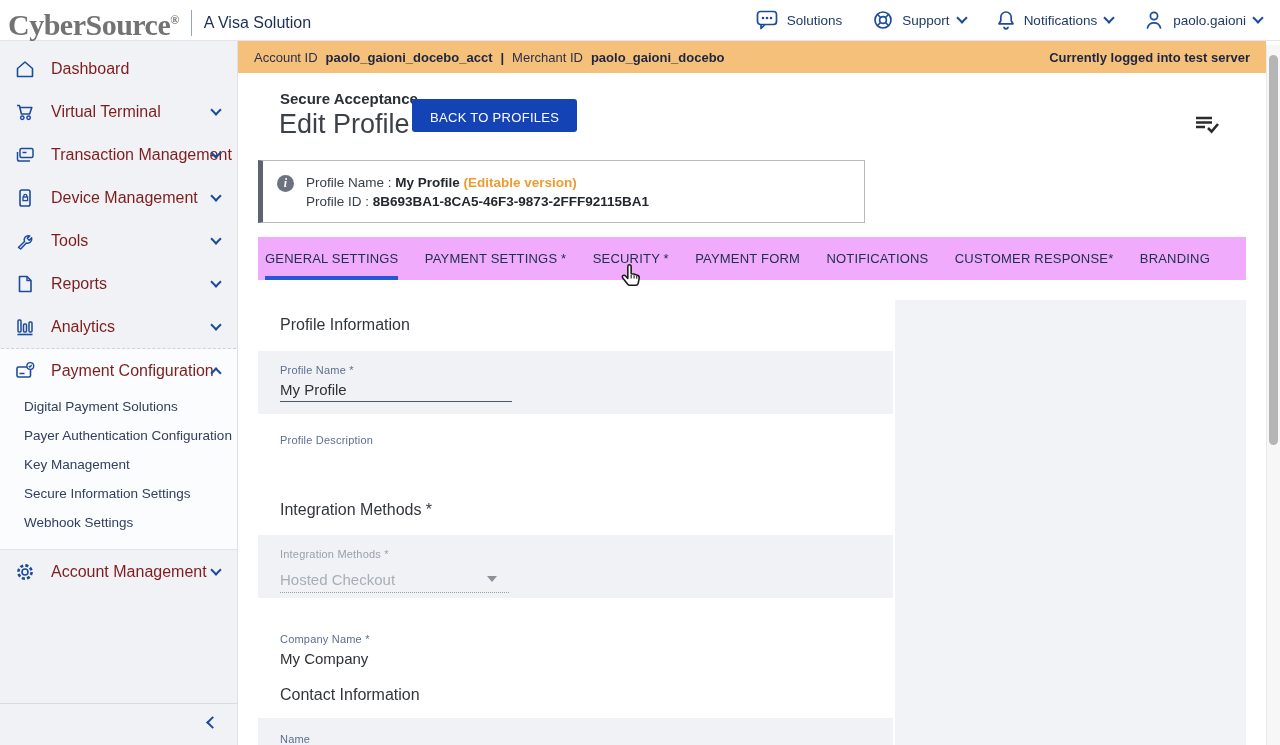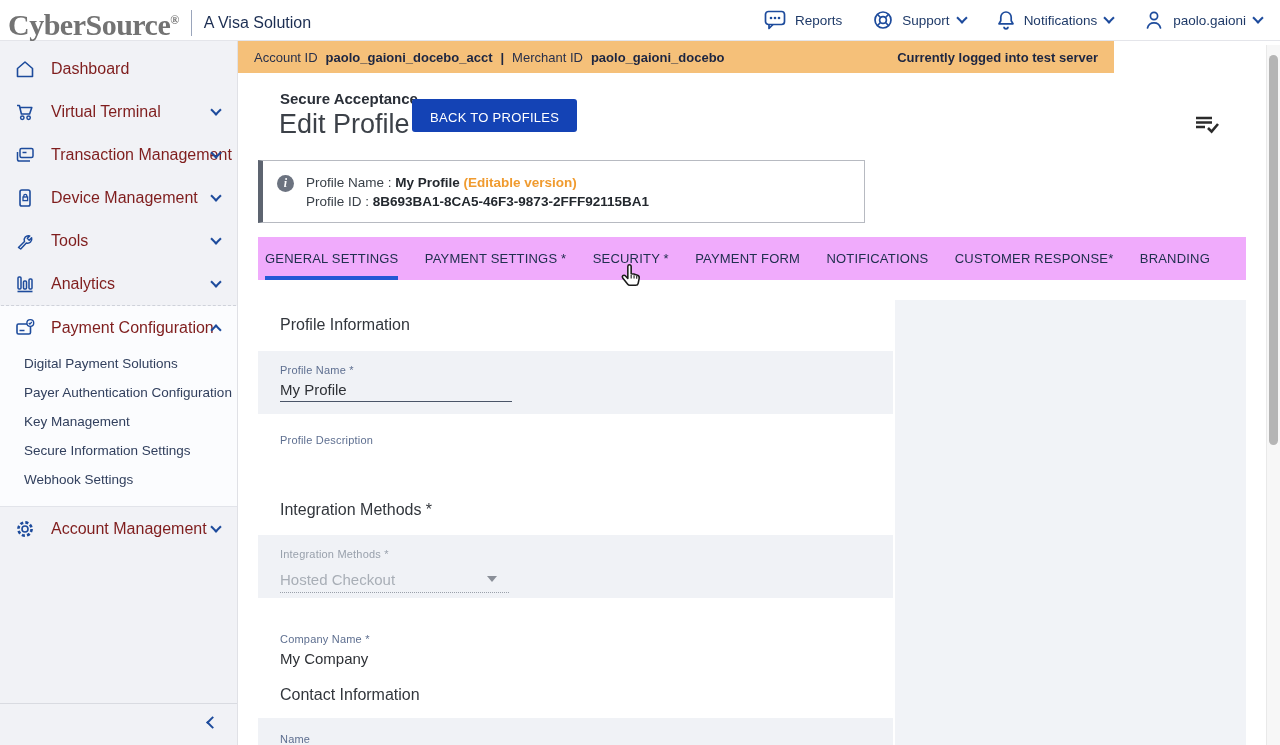--- a/index.html
+++ b/index.html
@@ -18,21 +18,21 @@
   .tagline { font-size:16px; color:#1c2e52; }
   .header-right { position:absolute; right:18px; top:0; height:40px;
                   display:flex; align-items:center; gap:30px; }
   .h-item { display:flex; align-items:center; gap:8px; font-size:13.5px; color:#1f3a68; cursor:pointer; }
   .chev { width:8px; height:8px; border-right:2px solid #1d4b9c; border-bottom:2px solid #1d4b9c;
           transform:rotate(45deg); margin-top:-4px; }
   .chev-up { transform:rotate(-135deg); margin-top:4px; }
   .chev-left { transform:rotate(135deg); }
 
   
-  .context-bar { position:absolute; left:238px; top:41px; width:876px; height:32px;
+  .context-bar { position:absolute; left:238px; top:41px; width:1028px; height:32px;
                  background:#f5c079; display:flex; align-items:center;
                  padding:0 16px; font-size:13px; color:#28304b; z-index:20; }
   .context-bar b { color:#1c2541; }
   .context-left { display:flex; gap:8px; align-items:center; }
   .context-right { margin-left:auto; font-weight:bold; color:#1c2541; }
 
   
   .sidebar { position:absolute; left:0; top:41px; width:238px; height:704px;
              background:#f1f2f6; border-right:1px solid #e0e1e6; z-index:25;
              display:flex; flex-direction:column; }
@@ -126,21 +126,21 @@
     <div class="h-item">
       <span>
         <svg width="24" height="22" viewBox="0 0 24 22">
             <rect x="2.5" y="2.5" width="19" height="13" rx="3" fill="none" stroke="#1d4b9c" stroke-width="1.7"></rect>
             <path d="M6 15.5 v4 l4-4" fill="none" stroke="#1d4b9c" stroke-width="1.7" stroke-linejoin="round"></path>
             <circle cx="8" cy="9" r="1.3" fill="#1d4b9c"></circle>
             <circle cx="12" cy="9" r="1.3" fill="#1d4b9c"></circle>
             <circle cx="16" cy="9" r="1.3" fill="#1d4b9c"></circle>
           </svg>
       </span>
-      <span>Reports</span>
+      <span>Solutions</span>
     </div>
     <div class="h-item">
       <span>
         <svg width="22" height="22" viewBox="0 0 22 22">
             <circle cx="11" cy="11" r="8" fill="none" stroke="#1d4b9c" stroke-width="1.7"></circle>
             <circle cx="11" cy="11" r="3.4" fill="none" stroke="#1d4b9c" stroke-width="1.7"></circle>
             <path d="M5.3 5.3 l3.3 3.3 M16.7 5.3 l-3.3 3.3 M5.3 16.7 l3.3-3.3 M16.7 16.7 l-3.3-3.3" stroke="#1d4b9c" stroke-width="1.5"></path>
           </svg>
       </span>
       <span>Support</span>
@@ -223,20 +223,30 @@
       <span class="lbl">Device Management</span>
       <span class="chev"></span>
     </div>
     <div class="side-item">
       <span class="icon22">
         <svg width="22" height="22" viewBox="0 0 22 22">
             <path d="M4.5 17.5 l6-6 a4.2 4.2 0 0 1 5.2-5.6 l-2.4 2.4 1.9 1.9 2.4-2.4 a4.2 4.2 0 0 1-5.3 5.2 l-5.6 6 z" fill="none" stroke="#1d4b9c" stroke-width="1.5" stroke-linejoin="round"></path>
           </svg>
       </span>
       <span class="lbl">Tools</span>
+      <span class="chev"></span>
+    </div>
+    <div class="side-item">
+      <span class="icon22">
+        <svg width="22" height="22" viewBox="0 0 22 22">
+            <path d="M5.5 3.5 h7.5 l4 4 v11 H5.5 z" fill="none" stroke="#1d4b9c" stroke-width="1.6" stroke-linejoin="round"></path>
+            <path d="M13 3.5 v4 h4" fill="none" stroke="#1d4b9c" stroke-width="1.4"></path>
+          </svg>
+      </span>
+      <span class="lbl">Reports</span>
       <span class="chev"></span>
     </div>
     <div class="side-item">
       <span class="icon22">
         <svg width="22" height="22" viewBox="0 0 22 22">
             <rect x="4" y="4" width="3" height="12" rx="1" fill="none" stroke="#1d4b9c" stroke-width="1.5"></rect>
             <rect x="9.5" y="8" width="3" height="8" rx="1" fill="none" stroke="#1d4b9c" stroke-width="1.5"></rect>
             <rect x="15" y="6" width="3" height="10" rx="1" fill="none" stroke="#1d4b9c" stroke-width="1.5"></rect>
             <path d="M3.5 18.5 h15" stroke="#1d4b9c" stroke-width="1.6"></path>
           </svg>

